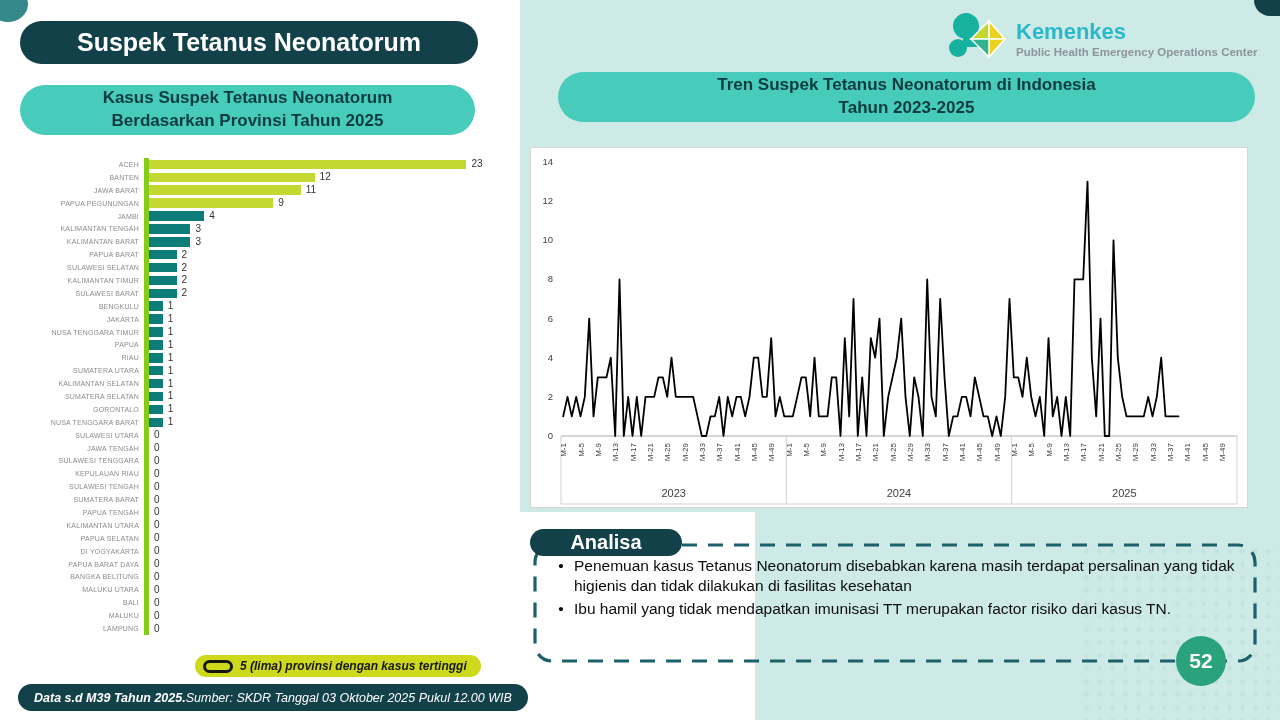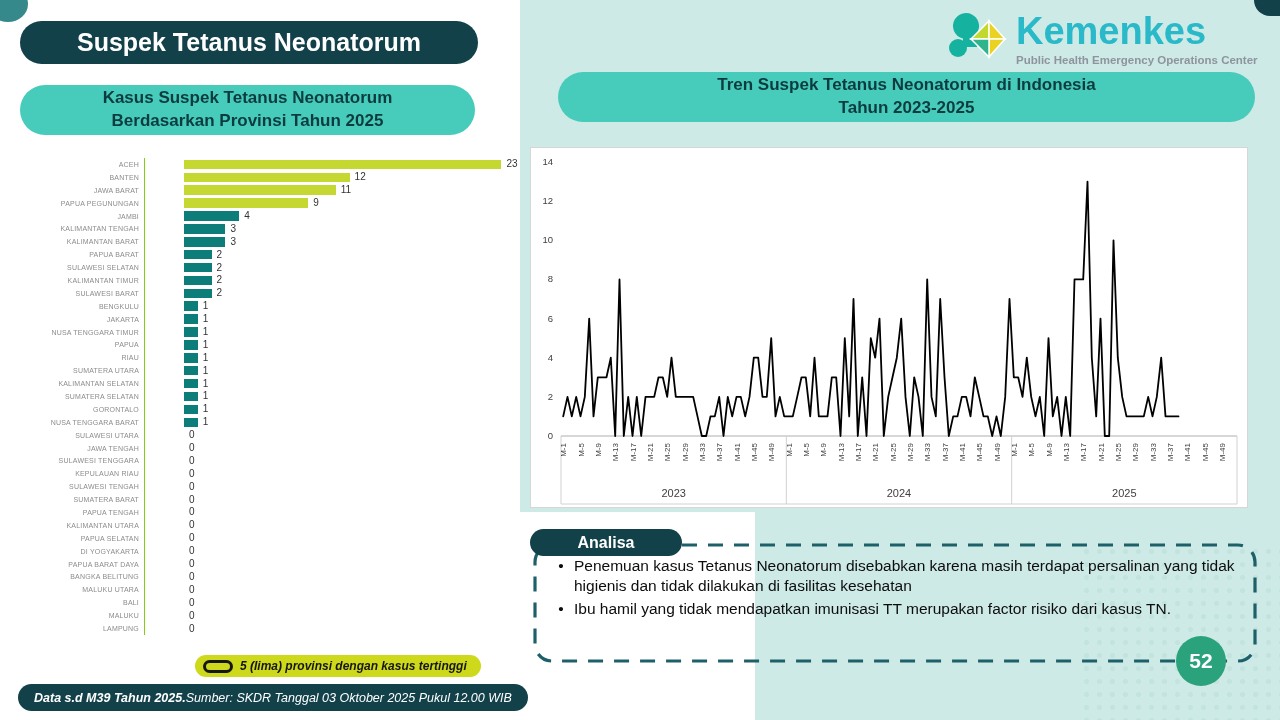--- a/index.html
+++ b/index.html
@@ -15,36 +15,36 @@
   .corner-circle{position:absolute;left:-12px;top:-14px;width:40px;height:36px;border-radius:50%;background:#35898a;}
   .corner-tr{position:absolute;right:0;top:0;width:26px;height:16px;background:#12414a;border-bottom-left-radius:16px;}
 
   
   .title-pill{position:absolute;left:20px;top:21px;width:458px;height:43px;background:#12414a;
       border-radius:22px;display:flex;align-items:center;justify-content:center;
       color:#ffffff;font-size:25px;font-weight:bold;}
 
   
   .logo-block{position:absolute;left:946px;top:9px;display:flex;align-items:center;gap:8px;}
-  .logo-text .brand{color:#29b9c8;font-size:38px;font-weight:bold;line-height:1.05;}
+  .logo-text .brand{color:#29b9c8;font-size:22px;font-weight:bold;line-height:1.05;}
   .logo-text .brand-sub{color:#8e949d;font-size:11.5px;font-weight:bold;margin-top:2px;}
 
   
   .panel-header{position:absolute;height:50px;background:#47cbbb;border-radius:25px;
       display:flex;flex-direction:column;align-items:center;justify-content:center;
       color:#0c3c40;font-size:17px;font-weight:bold;line-height:1.35;text-align:center;}
   .panel-header.left{left:20px;top:85px;width:455px;}
   .panel-header.right{left:558px;top:72px;width:697px;}
 
   
   .bar-chart{position:absolute;left:8px;top:158px;width:505px;}
   .bc-row{height:12.9px;display:flex;align-items:center;}
   .bc-label{width:131px;flex:none;text-align:right;padding-right:5px;font-size:7px;color:#8c8c8c;
       white-space:nowrap;letter-spacing:.2px;}
-  .bc-zone{flex:1;display:flex;align-items:center;border-left:1px solid #84cc16;height:100%;padding-left:39px;}
+  .bc-zone{flex:1;display:flex;align-items:center;border-left:5px solid #84cc16;height:100%;}
   .bc-bar{height:9.5px;flex:none;}
   .bc-val{font-size:10px;color:#333333;margin-left:5px;line-height:1;}
 
   
   .legend-pill{position:absolute;left:195px;top:655px;height:22px;background:#cdd91a;border-radius:11px;
       display:flex;align-items:center;gap:7px;padding:0 14px 0 8px;}
   .legend-icon{width:30px;height:13px;border:3px solid #161616;border-radius:8px;box-sizing:border-box;flex:none;}
   .legend-text{font-size:12px;font-weight:bold;font-style:italic;color:#161616;white-space:nowrap;}
 
   
@@ -53,21 +53,21 @@
   .footer-pill .fb{font-weight:bold;}
   .footer-pill .fr{font-weight:normal;}
 
   
   .chart-panel{position:absolute;left:530px;top:147px;width:718px;height:361px;background:#ffffff;
       border:1px solid #d6d6d6;box-sizing:border-box;}
 
   
   .analisa-border{position:absolute;left:532px;top:542px;width:726px;height:122px;}
   .analisa-tab{position:absolute;left:530px;top:529px;width:152px;height:27px;background:#12414a;border-radius:14px;
-      display:flex;align-items:center;justify-content:center;color:#ffffff;font-size:16px;font-weight:bold;}
+      display:flex;align-items:center;justify-content:center;color:#ffffff;font-size:20px;font-weight:bold;}
   .analisa-list{position:absolute;left:548px;top:556px;width:700px;margin:0;padding:0;list-style:none;}
   .analisa-list li{display:flex;font-size:15.5px;color:#0d0d0d;line-height:1.32;margin-bottom:2px;}
   .analisa-list .dot{width:26px;flex:none;text-align:center;}
   .analisa-list .btxt{flex:1;}
 
   .page-circle{position:absolute;left:1176px;top:636px;width:50px;height:50px;border-radius:50%;background:#2aa27b;
       display:flex;align-items:center;justify-content:center;color:#ffffff;font-size:21px;font-weight:bold;}
 </style>
 </head>
 <body>

